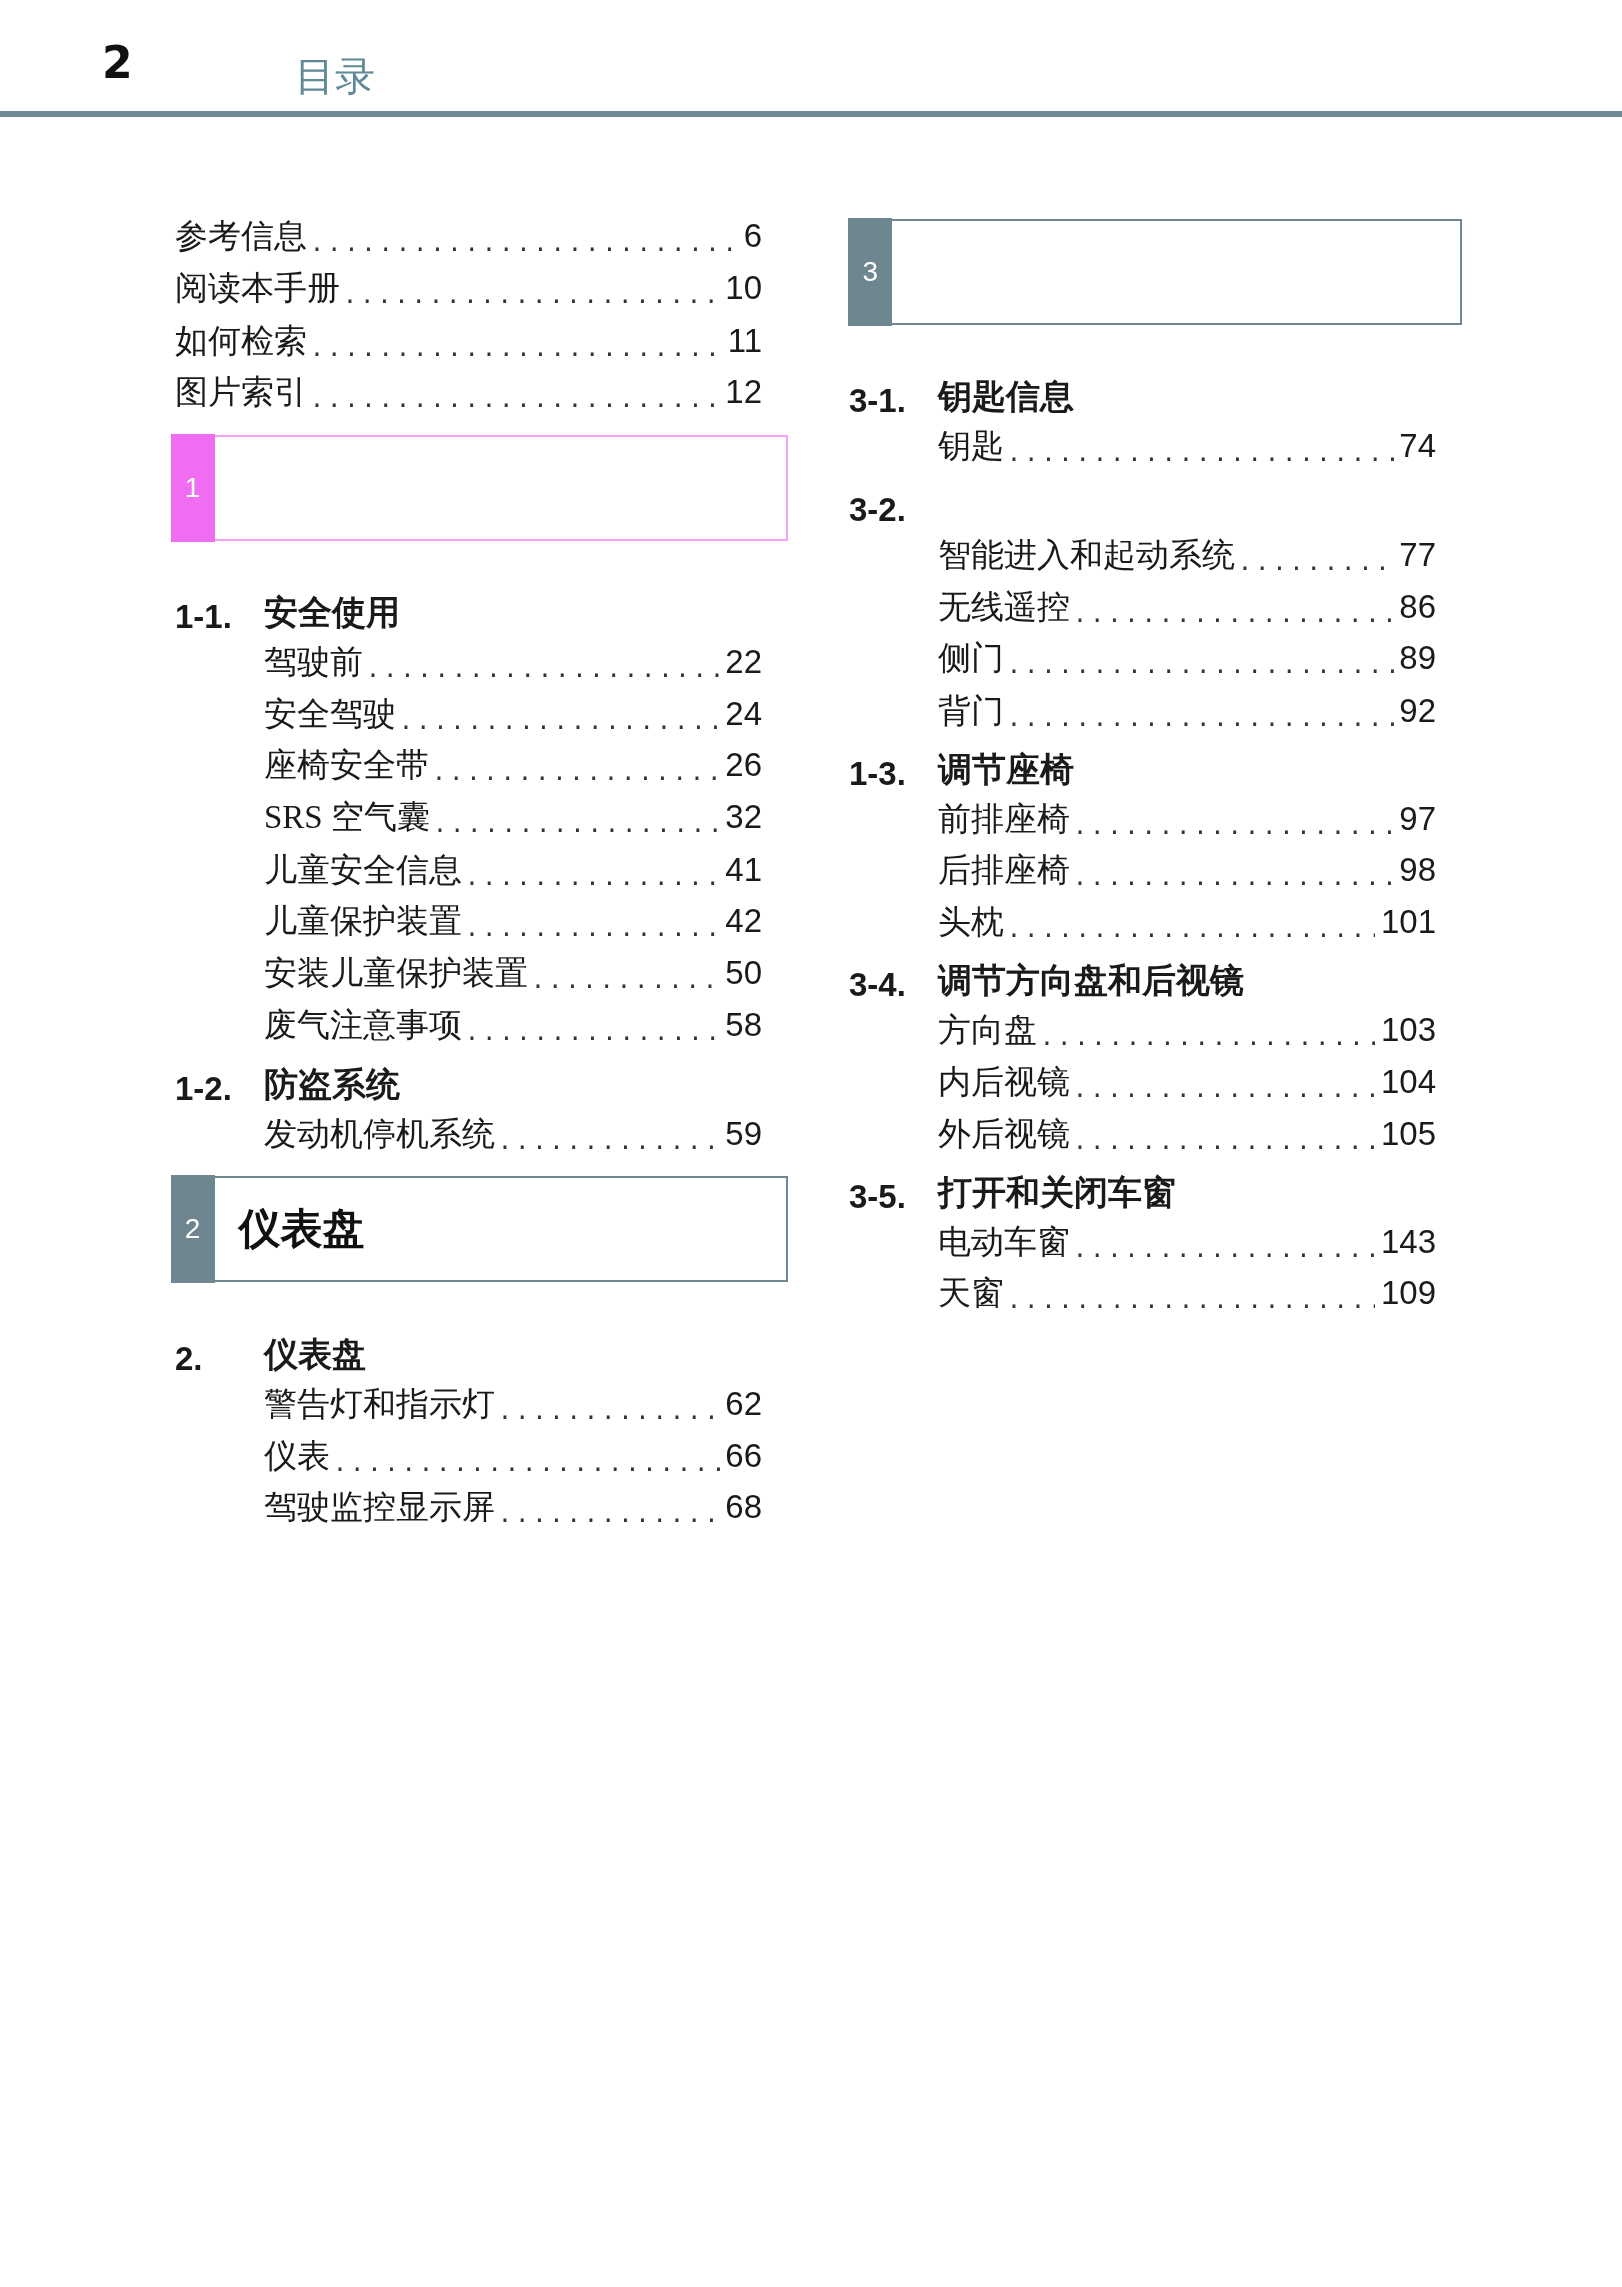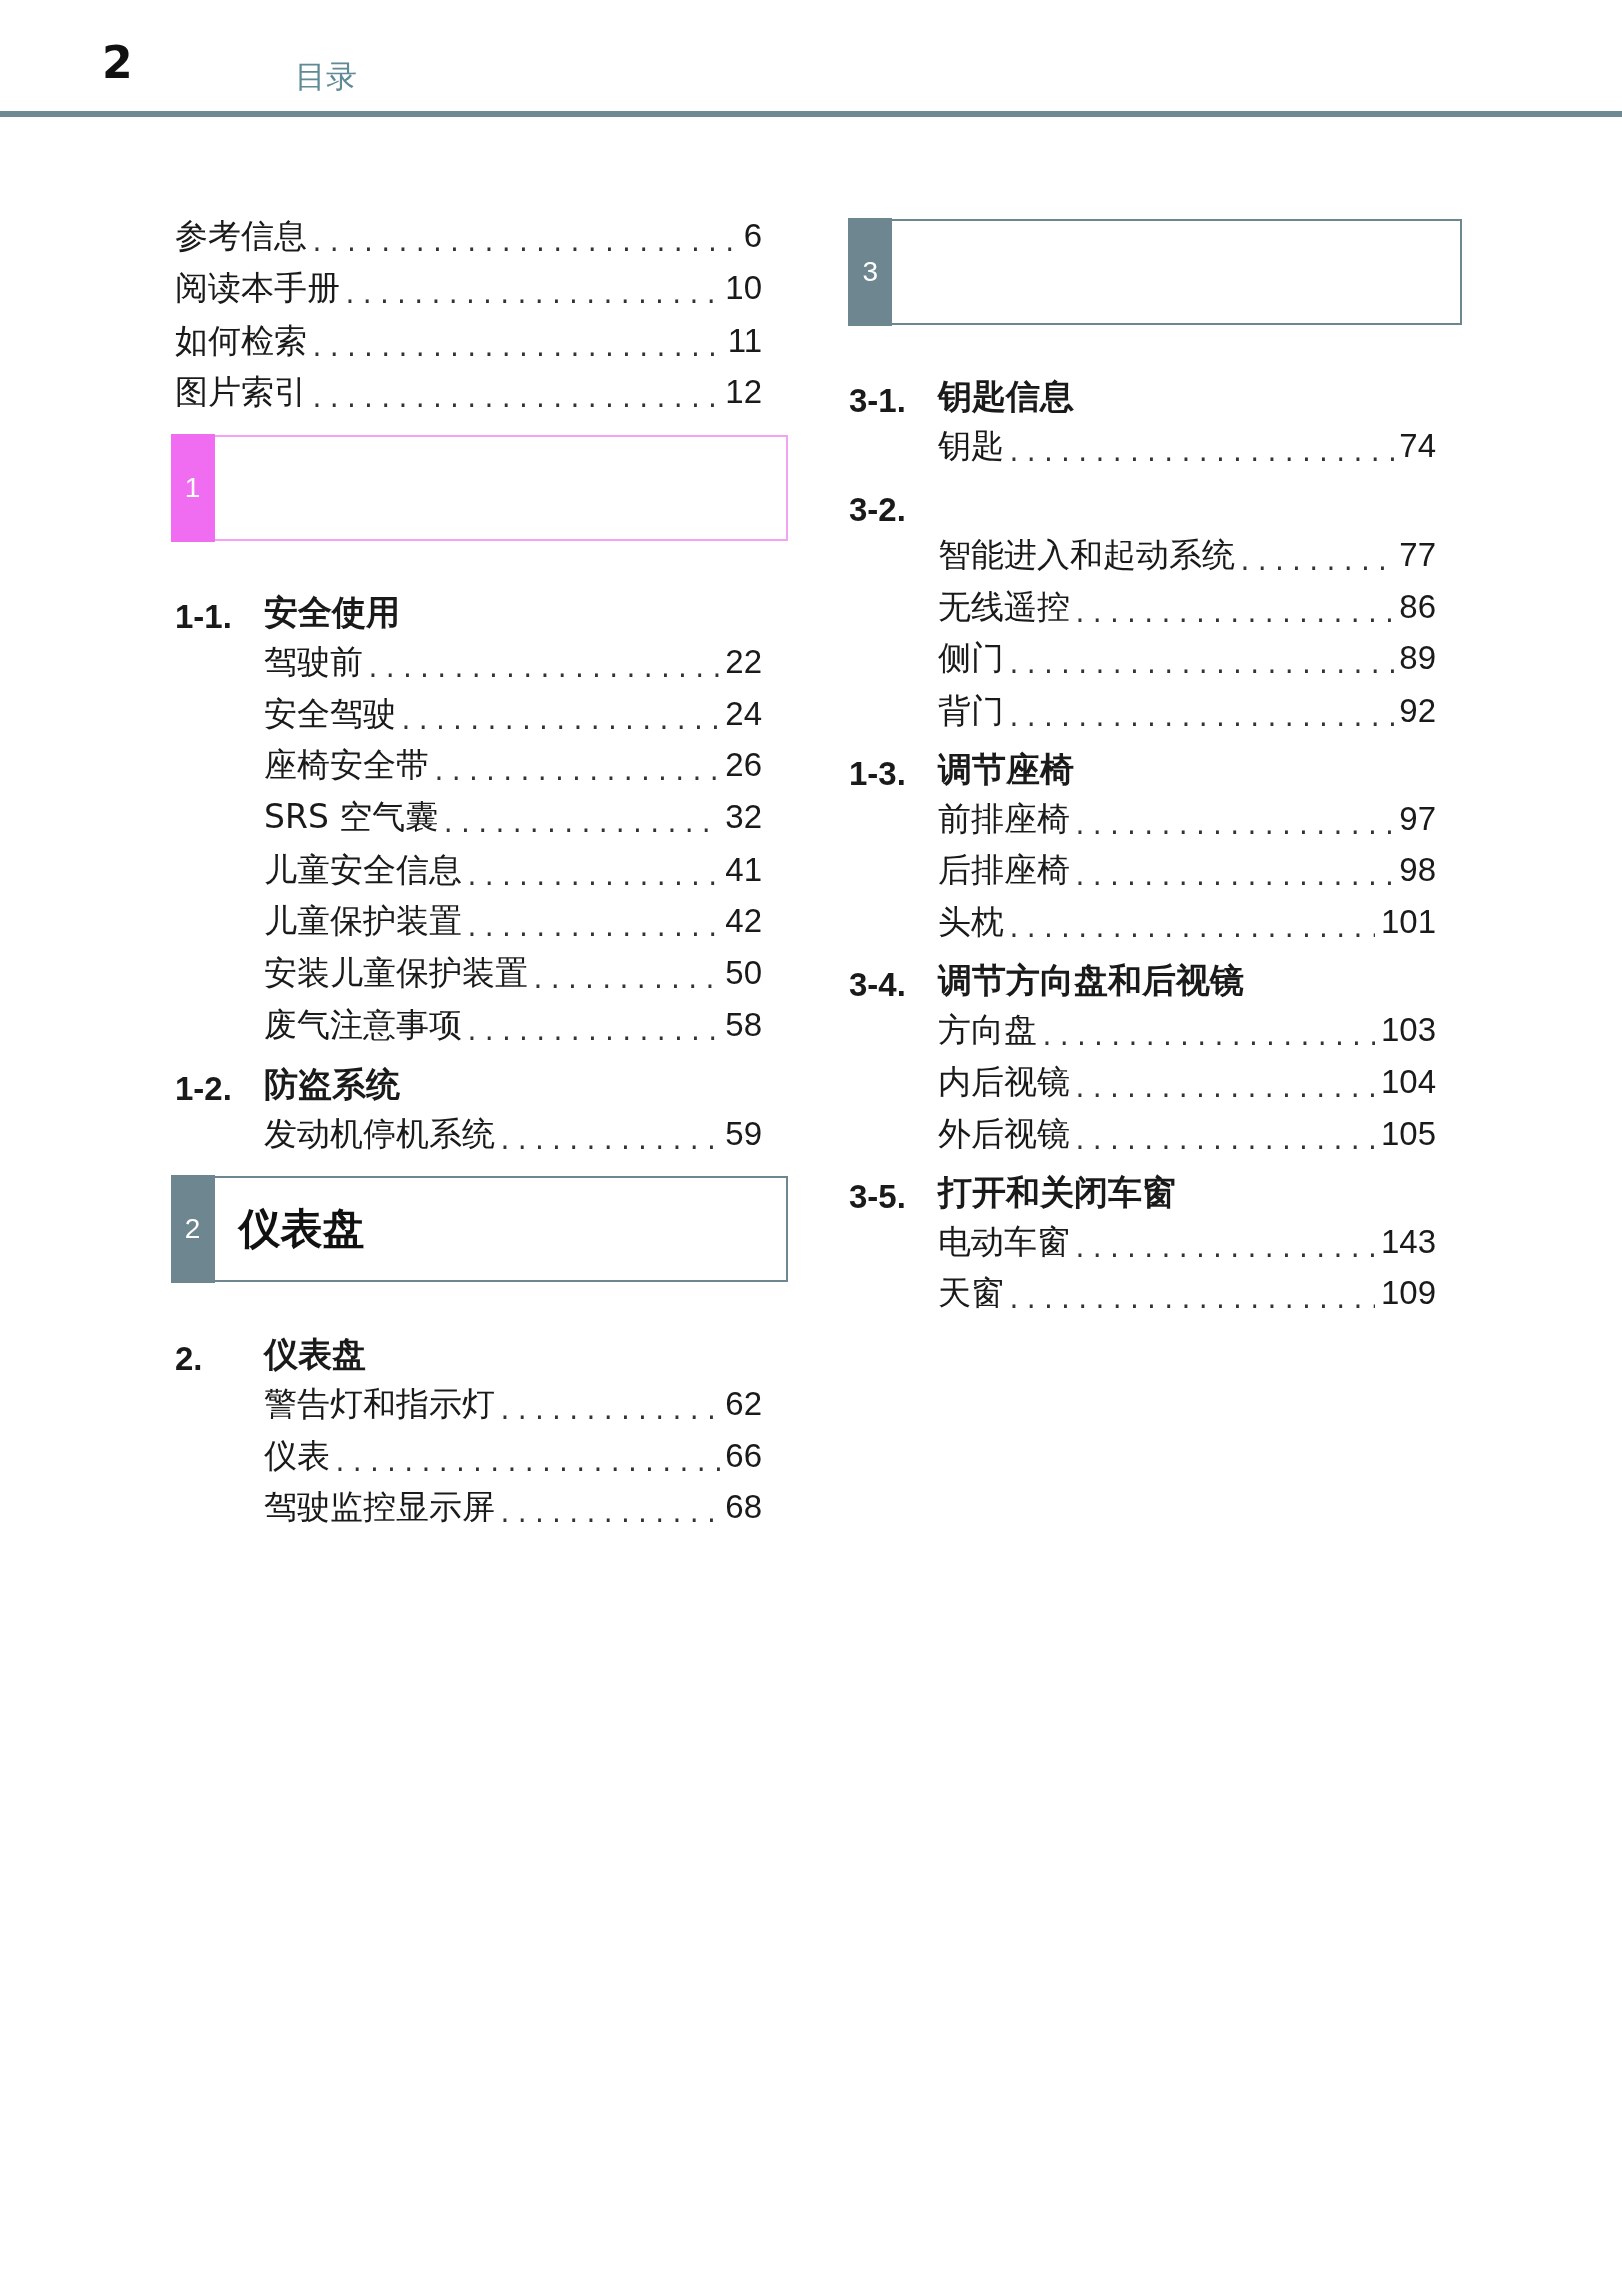--- a/index.html
+++ b/index.html
@@ -1,28 +1,28 @@
 <!DOCTYPE html>
 <html style="font-size:14.8px"><head>
 <meta charset="utf-8">
 <style>
   html, body { margin:0; padding:0; background:#fff; }
   body { width:1623px; height:2288px; position:relative; overflow:hidden;
          font-family:"DejaVu Sans","Liberation Sans",sans-serif; color:#1a1a1a; }
   .page-num { position:absolute; left:102px; top:37px; font-family:"DejaVu Sans",sans-serif;
               font-weight:bold; font-size:44px; line-height:52px; color:#111; }
-  .page-title { position:absolute; left:295px; top:52px; font-size:31px; line-height:48px; color:#5f8a96; }
+  .page-title { position:absolute; left:295px; top:52px; font-size:40px; line-height:48px; color:#5f8a96; }
   .header-rule { position:absolute; left:0; top:111px; width:1623px; height:5.5px; background:#6e8a92; }
 
   .col { position:absolute; }
   .col-left { left:175px; top:0; width:591px; }
   .col-right { left:849px; top:0; width:591px; }
 
   .entry { position:absolute; height:52px; display:flex; align-items:center; font-size:33px; white-space:nowrap; }
-  .entry .label { flex:none; }
+  .entry .label { flex:none;font-family:Liberation Serif, serif; }
   .entry .leader { flex:1 1 auto; overflow:hidden; margin:0 5.5px; color:#333; font-size:28px; letter-spacing:8.3px; align-self:flex-end; padding-bottom:9.2px; line-height:22px; }
   .entry .pg { flex:none; text-align:right; font-family:"Liberation Sans",sans-serif; font-size:33px; }
 
   .section-head { position:absolute; height:52px; display:flex; align-items:flex-end; font-weight:bold; font-size:34px; white-space:nowrap; }
   .section-head .num { width:89px; font-family:"Liberation Sans",sans-serif; font-weight:bold; font-size:33px; }
 
   .chapter-box { position:absolute; height:106px; border:2.8px solid; box-sizing:border-box; display:flex; align-items:stretch; background:#fff; }
   .chapter-box .tab { width:44px; display:flex; align-items:center; justify-content:center; color:#fff; font-size:28px; font-family:"Liberation Sans",sans-serif; margin:-2.8px 0 -2.8px -2.8px; }
   .chapter-box .title { padding-left:24px; display:flex; align-items:center; font-weight:bold; font-size:42px; color:#111; }
 </style>

